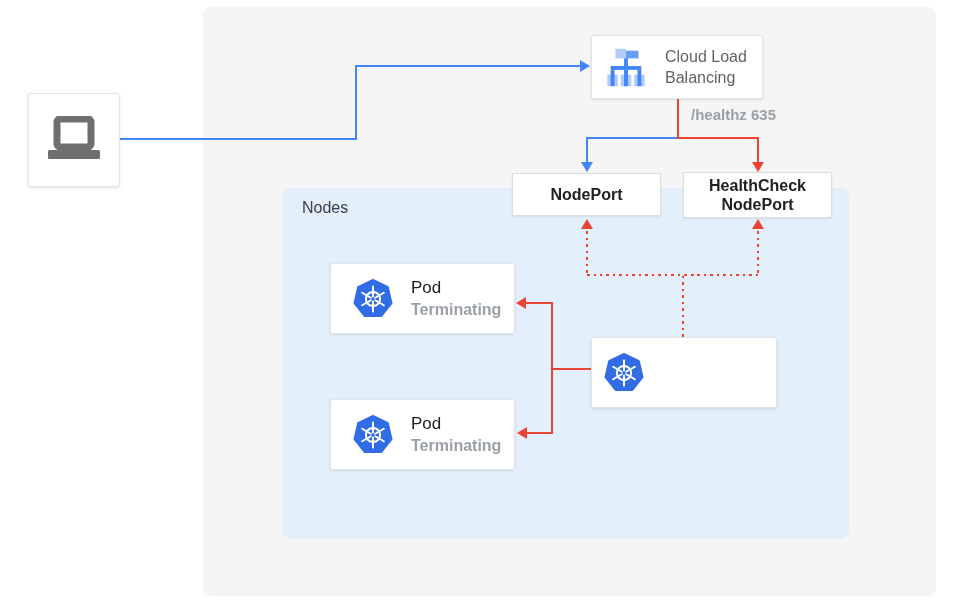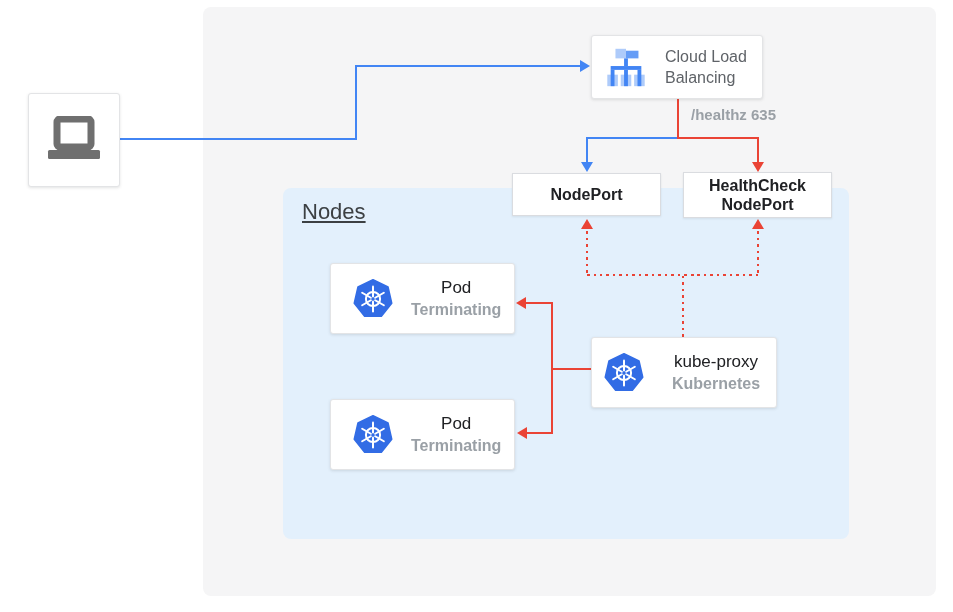--- a/index.html
+++ b/index.html
@@ -19,35 +19,35 @@
   }
   *{box-sizing:border-box;margin:0;padding:0;}
   html,body{background:#ffffff;}
   body{font-family:"Liberation Sans",sans-serif;}
   .stage{position:relative;width:953px;height:612px;background:#ffffff;overflow:hidden;}
 
   .canvas-panel{position:absolute;left:203px;top:7px;width:733px;height:589px;
     background:var(--bg-gray);border-radius:8px;}
   .nodes-panel{position:absolute;left:283px;top:188px;width:566px;height:351px;
     background:var(--panel-blue);border-radius:8px;}
-  .nodes-label{position:absolute;left:302px;top:199px;font-size:22px;color:var(--text-nodes);text-decoration:underline;}
+  .nodes-label{position:absolute;left:302px;top:199px;font-size:16px;color:var(--text-nodes);}
 
   .card{position:absolute;background:#ffffff;border:1px solid var(--border-light);
     border-radius:3px;box-shadow:0 1px 3px rgba(60,64,67,.15);display:flex;align-items:center;}
   .client-box{left:28px;top:93px;width:92px;height:94px;justify-content:center;}
   .lb-box{left:591px;top:35px;width:172px;height:64px;padding-left:11px;}
   .lb-text{margin-left:16px;font-size:16px;line-height:21px;color:var(--text-gray);width:84px;}
   .pod-box{left:330px;width:185px;height:71px;padding-left:22px;}
   .pod-box.p1{top:263px;}
   .pod-box.p2{top:399px;}
   .kp-box{left:591px;top:337px;width:186px;height:71px;padding-left:12px;}
   .icon-wrap{flex:0 0 auto;display:flex;align-items:center;justify-content:center;}
   .pod-text{margin-left:18px;}
   .kp-text{margin-left:28px;}
-  .box-title{font-size:17px;color:var(--text-dark);line-height:22px;text-align:center;}
+  .box-title{font-size:17px;color:var(--text-dark);line-height:22px;}
   .box-sub{font-size:16px;color:var(--text-light);line-height:21px;font-weight:bold;}
 
   .port-box{position:absolute;background:#ffffff;border:1px solid var(--border-port);
     display:flex;flex-direction:column;align-items:center;justify-content:center;
     box-shadow:0 1px 2px rgba(60,64,67,.1);}
   .nodeport-box{left:512px;top:173px;width:149px;height:43px;}
   .hcnp-box{left:683px;top:172px;width:149px;height:46px;}
   .port-label{font-size:16px;font-weight:bold;color:var(--text-dark);line-height:19px;text-align:center;}
 
   .healthz{position:absolute;left:691px;top:106px;font-size:15px;font-weight:bold;color:var(--text-light);}
@@ -189,19 +189,15 @@
         <g stroke="#ffffff" stroke-width="2.4" stroke-linecap="round">
           <line x1="24" y1="21" x2="24" y2="9"></line>
           <line x1="26.6" y1="22.5" x2="37" y2="16.5"></line>
           <line x1="26.6" y1="25.5" x2="37" y2="31.5"></line>
           <line x1="24" y1="27" x2="24" y2="39"></line>
           <line x1="21.4" y1="25.5" x2="11" y2="31.5"></line>
           <line x1="21.4" y1="22.5" x2="11" y2="16.5"></line>
         </g>
       </svg>
     </span>
-    <div class="kp-text">
-      <div class="box-title">kube-proxy</div>
-      <div class="box-sub">Kubernetes</div>
-    </div>
   </div>
 
 </div>
 
 </body></html>

